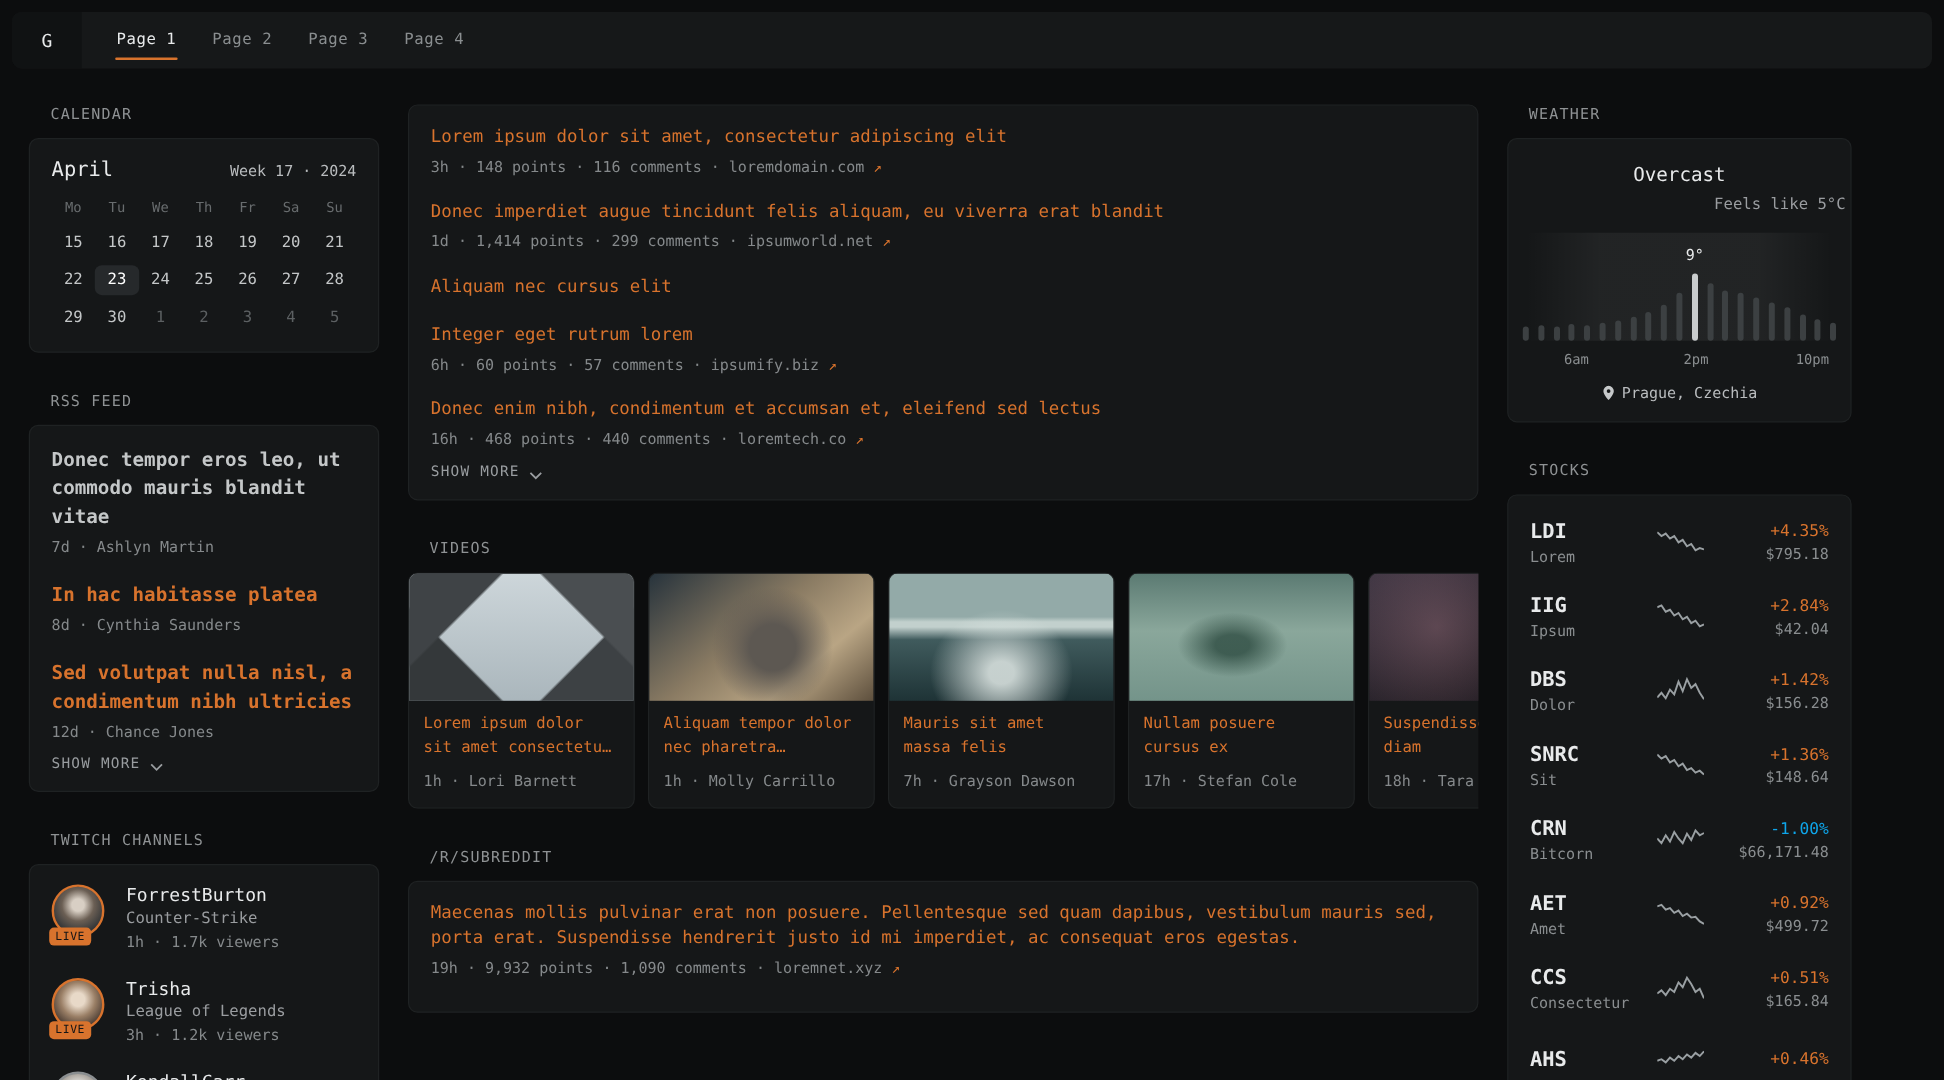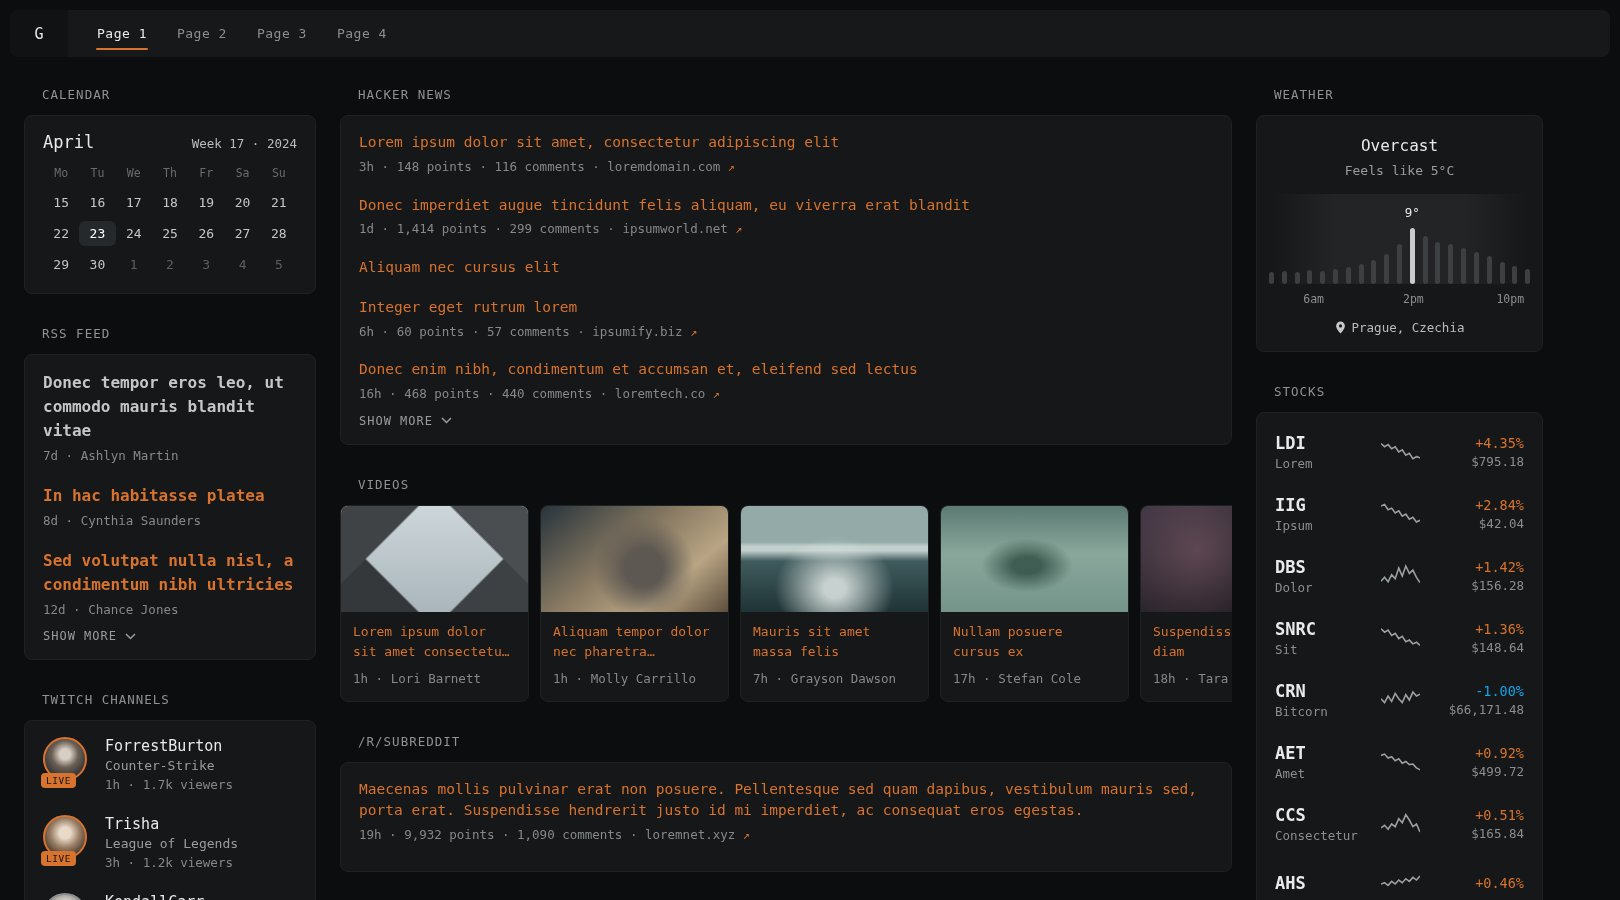--- a/index.html
+++ b/index.html
@@ -74,21 +74,21 @@
     border-radius:8px;
     padding:16px 18px;
   }
   .meta{color:var(--dim);font-size:12.5px;line-height:1.5;}
   .ext{color:var(--accent);font-size:12px;}
   a{text-decoration:none;cursor:pointer;}
   .show-more{
     background:none;border:none;
     font-family:inherit;font-size:12px;
     color:#999da0;letter-spacing:1px;
-    display:flex;align-items:center;gap:8px;
+    display:flex;align-items:flex-end;gap:8px;
     margin-top:4px;cursor:pointer;
   }
   
   .cal-head{display:flex;justify-content:space-between;align-items:baseline;margin-bottom:14px;}
   .cal-month{font-size:17px;color:var(--bright);}
   .cal-week{font-size:12.5px;color:#b9bcbe;}
   .cal-grid{
     display:grid;grid-template-columns:repeat(7,1fr);
     row-gap:6px;text-align:center;align-items:center;
   }
@@ -155,21 +155,21 @@
     linear-gradient(150deg,#3a3340,#241f26 60%,#17141a);}
   .video-body{padding:10px 12px 12px;}
   .video-title{
     display:block;color:var(--accent);
     font-size:13px;line-height:1.55;
     height:40px;overflow:hidden;margin-bottom:8px;
   }
   
   .weather-card{text-align:center;padding:20px 4px 16px;}
   .w-cond{font-size:16px;color:var(--bright);margin-bottom:8px;}
-  .w-feels{color:#9a9da0;font-size:13px;margin-bottom:22px;}
+  .w-feels{color:#9a9da0;font-size:13px;margin-bottom:22px;text-align:right;}
   .w-chart{
     position:relative;height:84px;
     display:flex;align-items:flex-end;justify-content:space-between;
     padding:0 4px;
   }
   .w-chart::before{
     content:"";position:absolute;inset:-6px 0 0 0;border-radius:10px;
     background:linear-gradient(90deg,rgba(255,255,255,0) 4%,rgba(255,255,255,.055) 26%,rgba(255,255,255,.055) 74%,rgba(255,255,255,0) 96%);
   }
   .w-col{position:relative;flex:1;display:flex;justify-content:center;align-items:flex-end;}
@@ -316,21 +316,20 @@
           </div>
         </div>
       </div>
     </section>
 
   </div>
 
   <div class="col">
 
     <section class="widget">
-      <h2 class="section-title">HACKER NEWS</h2>
       <div class="card">
         <div class="feed-item">
           <a class="feed-title">Lorem ipsum dolor sit amet, consectetur adipiscing elit</a>
           <div class="meta"><span>3h · 148 points · 116 comments · loremdomain.com</span> <span class="ext">↗</span></div>
         </div>
         <div class="feed-item">
           <a class="feed-title">Donec imperdiet augue tincidunt felis aliquam, eu viverra erat blandit</a>
           <div class="meta"><span>1d · 1,414 points · 299 comments · ipsumworld.net</span> <span class="ext">↗</span></div>
         </div>
         <div class="feed-item">

